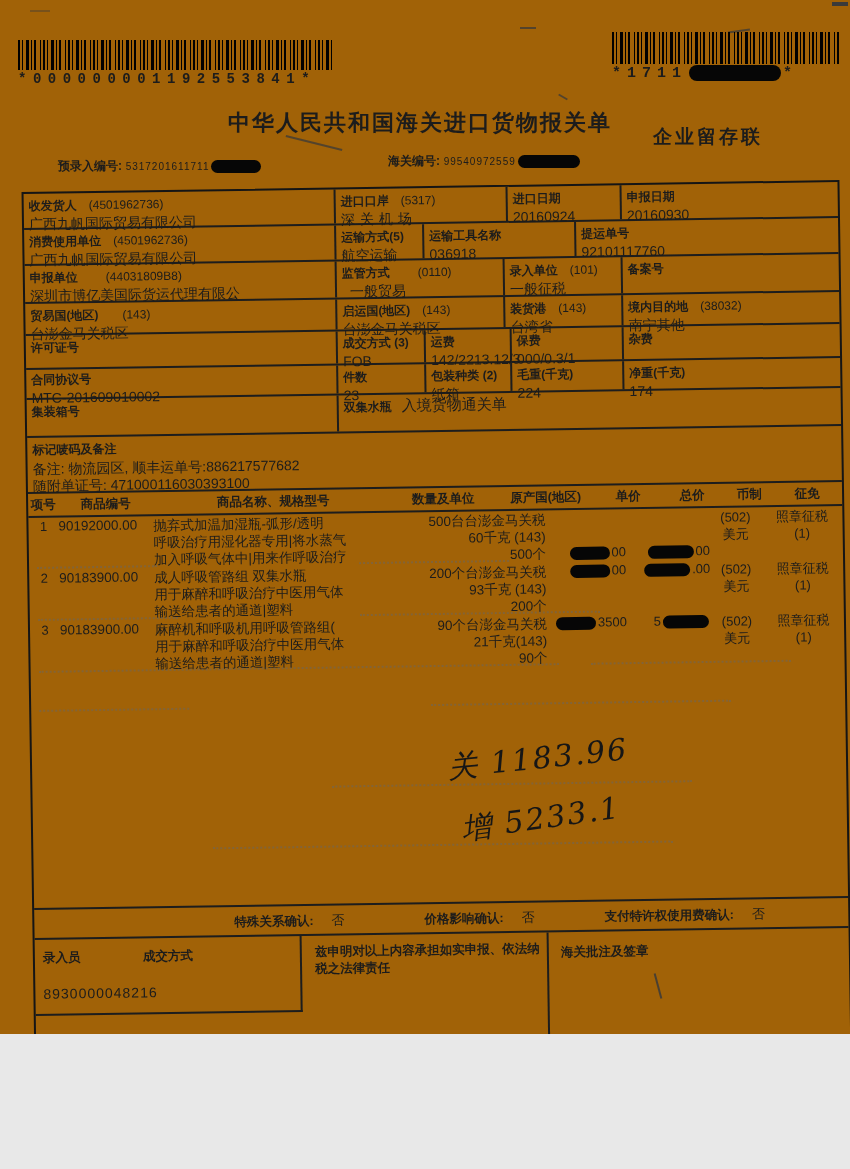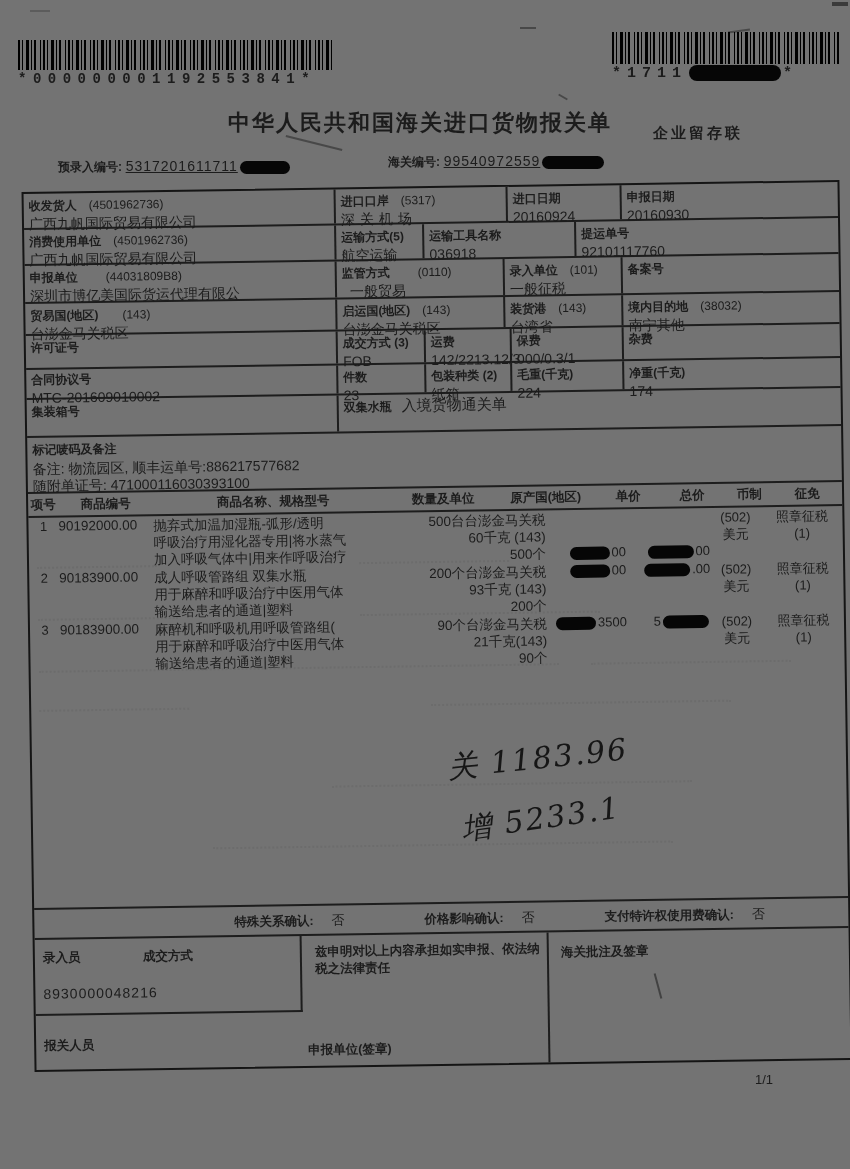--- a/index.html
+++ b/index.html
@@ -1,34 +1,34 @@
 <!DOCTYPE html>
 <html><head>
 <meta charset="utf-8">
 <style>
   * { margin:0; padding:0; box-sizing:border-box; }
   html,body { background:#e8e8e8; }
   .page {
-    position:relative; width:850px; height:1169px; margin:0 auto;
-    background:#737373; overflow:hidden;
+    position:relative; width:850px; height:1034px; margin:0 auto;
+    background:#a16207; overflow:hidden;
     font-family:"Liberation Sans","DejaVu Sans",sans-serif; color:#1c1c1c;
   }
   
   .bc { background:repeating-linear-gradient(90deg,#000 0 2px,transparent 2px 4px,#000 4px 5px,transparent 5px 8px,#000 8px 11px,transparent 11px 13px,#000 13px 14px,transparent 14px 16px,#000 16px 18px,transparent 18px 22px,#000 22px 23px,transparent 23px 25px); }
   .bc-left-wrap { position:absolute; left:18px; top:40px; width:315px; }
   .bc-left { height:30px; }
   .bc-text { font-family:"Liberation Mono","DejaVu Sans Mono",monospace; font-weight:bold; font-size:14px; letter-spacing:6.5px; margin-top:1px; white-space:nowrap; }
   .bc-right-wrap { position:absolute; left:612px; top:32px; width:228px; }
   .bc-right { height:32px; }
   .bc-text-right { letter-spacing:6px; font-size:15px; }
   .title { position:absolute; left:170px; top:108px; width:500px; text-align:center; font-size:22px; font-weight:bold; letter-spacing:2px; }
-  .copy-label { position:absolute; left:653px; top:124px; font-size:15px; font-weight:bold; letter-spacing:3px; }
+  .copy-label { position:absolute; left:653px; top:124px; font-size:19px; font-weight:bold; letter-spacing:3px; }
   .preentry { position:absolute; left:58px; top:158px; font-size:13px; }
   .customsno { position:absolute; left:388px; top:153px; font-size:13px; }
-  .preentry .num, .customsno .num { font-size:14px; letter-spacing:1px;text-decoration:underline; }
+  .preentry .num, .customsno .num { font-size:10px; letter-spacing:1px; }
   .redact { display:inline-block; background:#060606; border-radius:8px; height:13px; vertical-align:middle; margin:0 2px; }
   .r-pre { width:50px; } .r-cus { width:62px; } .r-bc { width:92px; height:16px; } .r-unit { width:40px; } .r-total { width:46px; }
 
   
   .form { position:absolute; left:28px; top:186px; width:818px; height:880px;
     border:2px solid #151515; transform:rotate(-0.85deg); background:transparent; }
   .row { display:flex; border-bottom:2px solid #1d1d1d; }
   .cell { border-right:2px solid #1d1d1d; padding:2px 5px; overflow:visible; }
   .cell:last-child { border-right:none; }
   .lbl { font-size:12px; font-weight:bold; }

